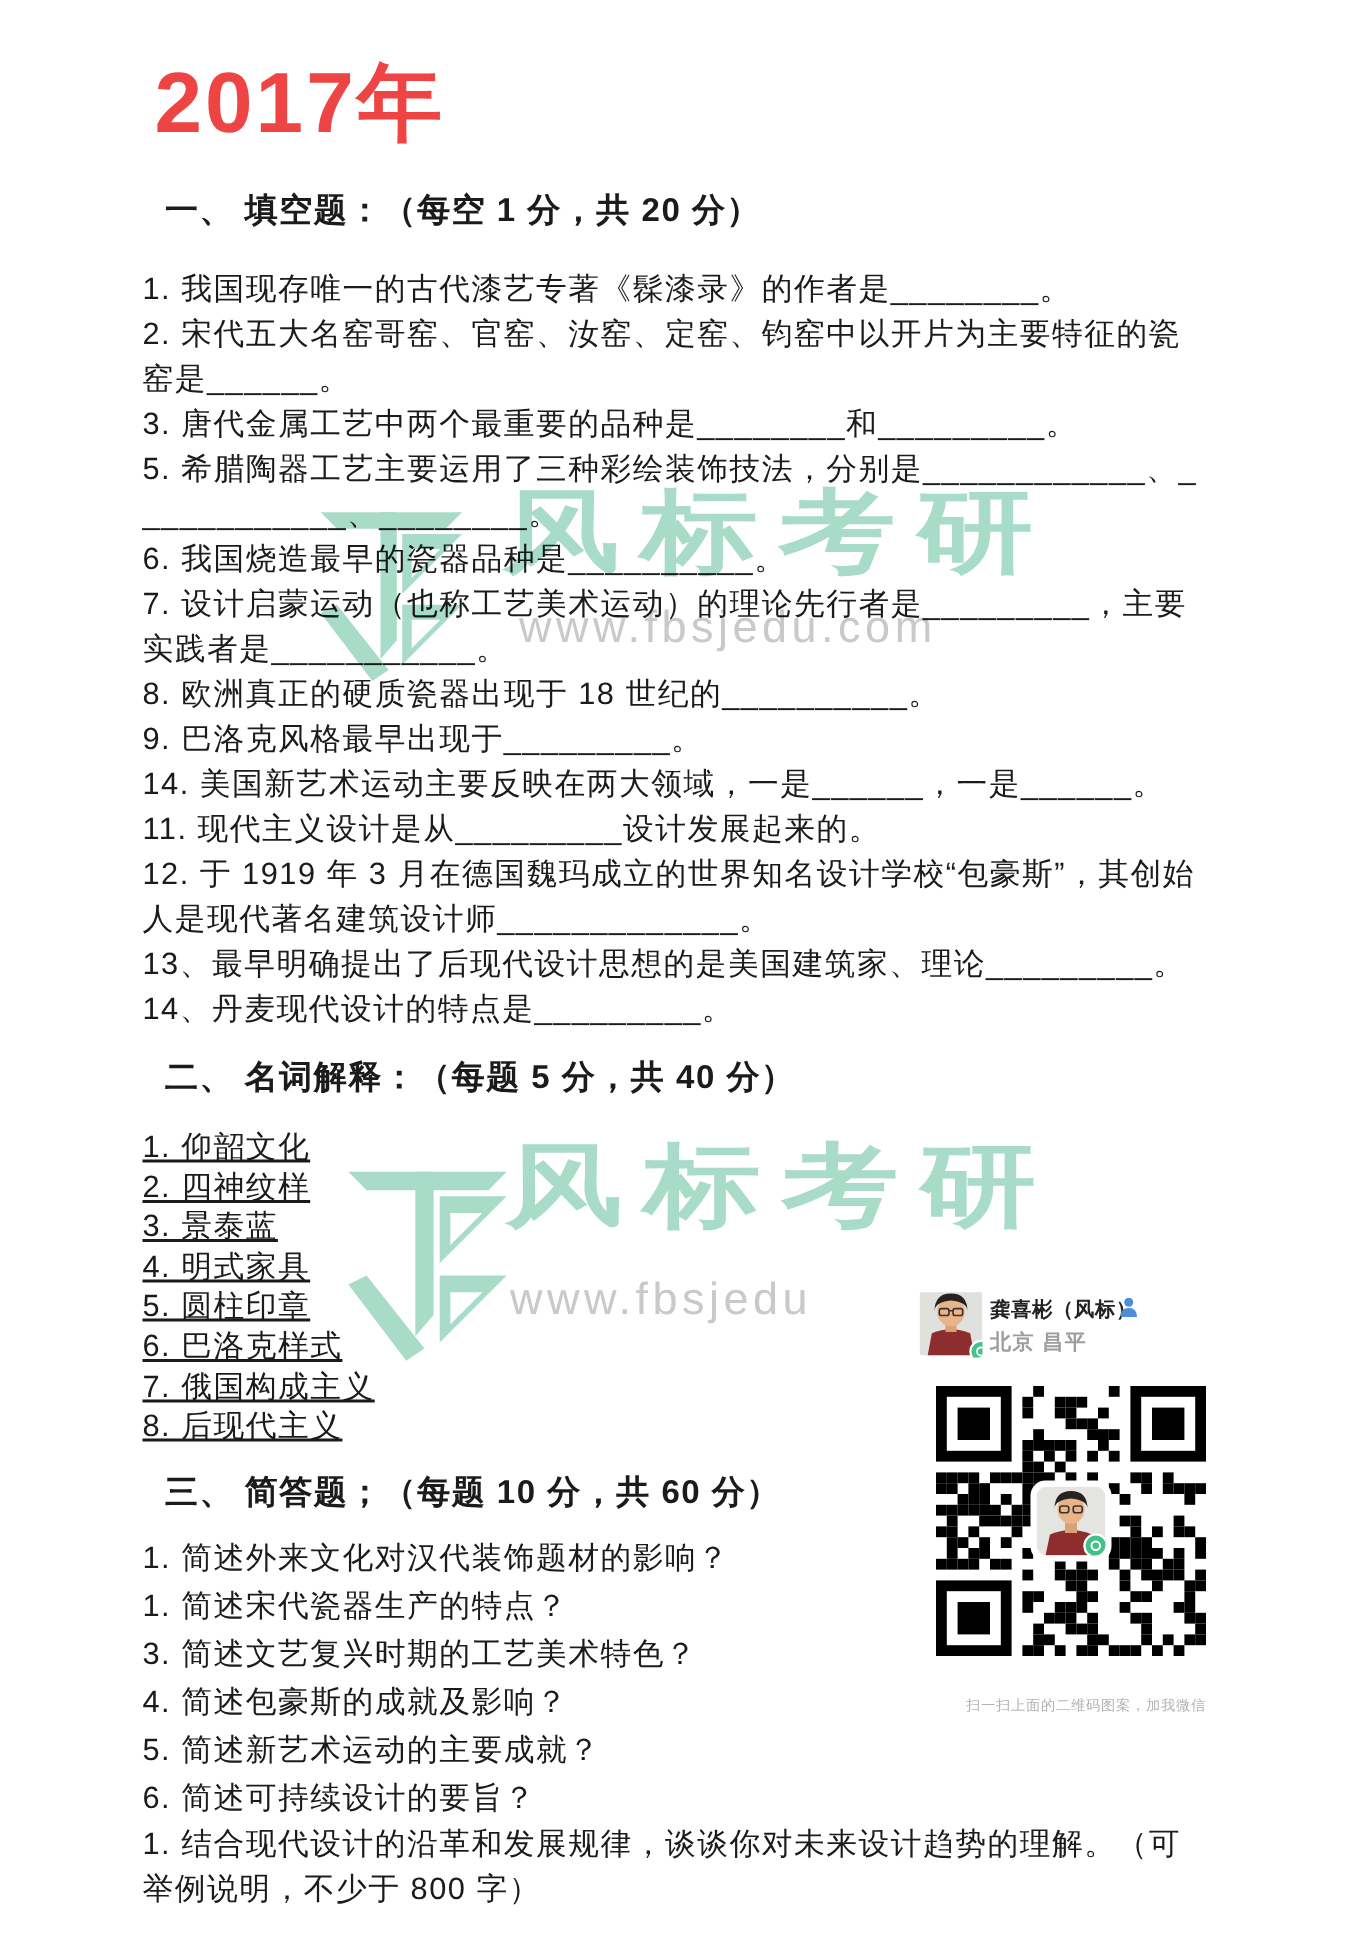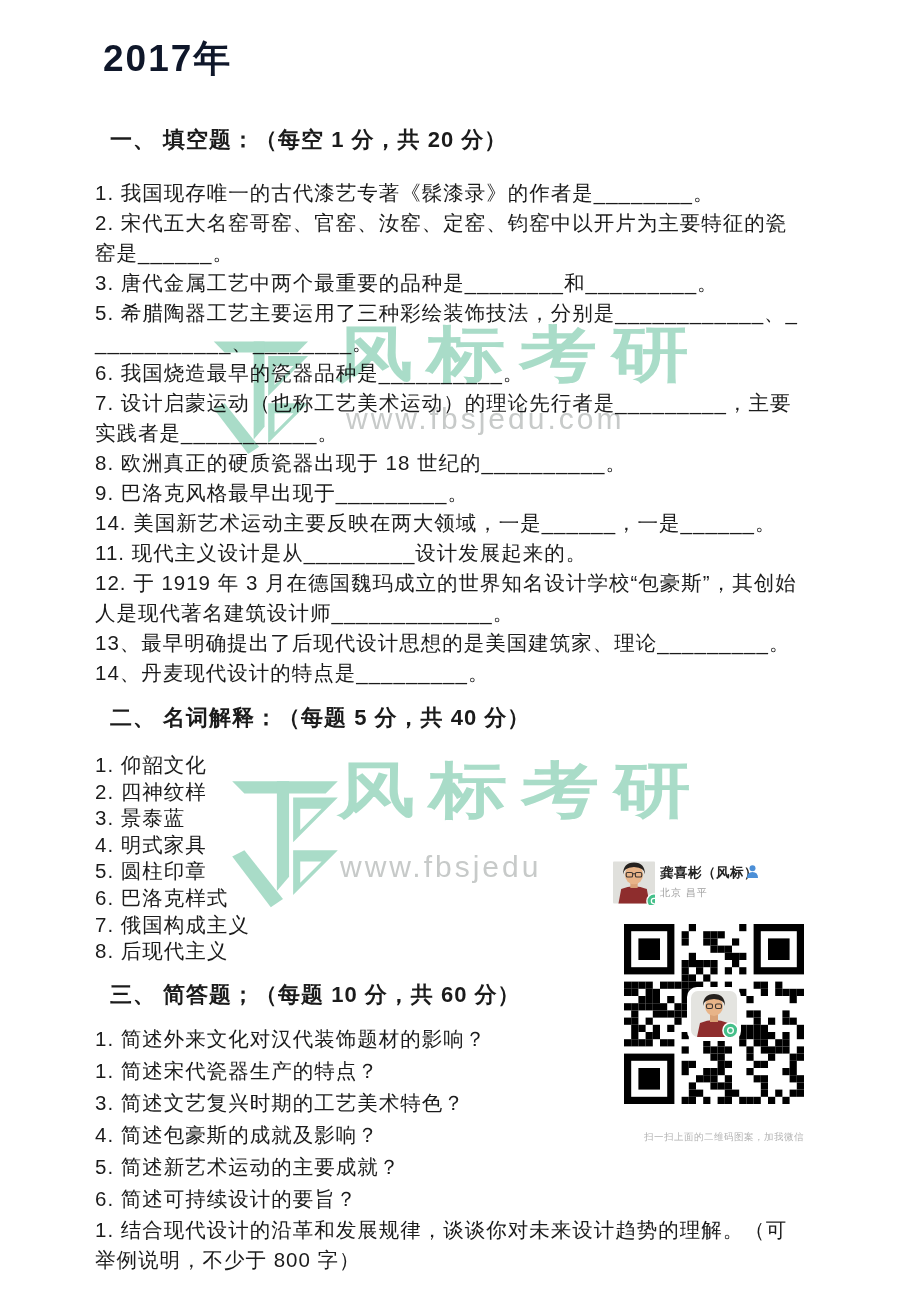--- a/index.html
+++ b/index.html
@@ -1,46 +1,46 @@
 <!DOCTYPE html>
 <html><head>
 <meta charset="utf-8">
 <title>2017 exam scan</title>
 <style>
   html,body{margin:0;padding:0;background:#ffffff;}
   #screen{position:relative;width:900px;height:1300px;background:#ffffff;overflow:hidden;
           font-family:"Liberation Sans", sans-serif;color:#1b1b1b;}
 
   
-  .page-title{position:absolute;left:103px;top:40px;font-size:37px;font-weight:800;
-              letter-spacing:2px;line-height:1.05;color:#0f172a;}
+  .page-title{position:absolute;left:103px;top:40px;font-size:57px;font-weight:800;
+              letter-spacing:2px;line-height:1.05;color:#ef4444;}
   .paper{position:absolute;left:95px;top:110px;width:712px;}
   .h{margin:15px;font-size:22px;font-weight:600;letter-spacing:1px;line-height:30px;}
   #sec-fill-h{height:38px;}
   #sec-terms-h{height:34px;}
   #sec-short-h{height:28px;}
   #sec-essay-h{height:30px;}
   .q{margin:0;font-size:20.5px;line-height:30px;letter-spacing:1px;word-break:break-all;}
-  .terms .q{line-height:26.6px;}
+  .terms .q{line-height:26.6px;text-decoration:underline;}
   .short .q{line-height:32px;}
 
   
   .wm{position:absolute;mix-blend-mode:multiply;pointer-events:none;}
   .wm-brand{font-weight:700;color:#a9dcc8;font-size:78px;letter-spacing:14px;
             transform:scaleY(.78);transform-origin:0 0;white-space:nowrap;line-height:1;}
   .wm-url{color:#c7cac9;font-size:30px;letter-spacing:3px;font-weight:400;white-space:nowrap;line-height:1;}
 
   
   .card{position:absolute;left:608px;top:855px;width:200px;height:58px;background:#ffffff;}
   .avatar{position:absolute;left:5px;top:5px;width:42px;height:45px;border-radius:3px;overflow:hidden;}
   .avatar-badge{position:absolute;left:33px;top:33px;width:16px;height:16px;}
   .contact-name{position:absolute;left:52px;top:9px;font-size:13.5px;font-weight:700;color:#222;
                 letter-spacing:.5px;white-space:nowrap;}
   .gender-icon{position:absolute;left:139px;top:10px;width:11px;height:13px;}
-  .contact-loc{position:absolute;left:52px;top:31px;font-size:10px;color:#9d9d9d;letter-spacing:1px;}
+  .contact-loc{position:absolute;left:52px;top:31px;font-size:14px;color:#9d9d9d;letter-spacing:1px;font-weight:bold;}
 
   
   .qr-wrap{position:absolute;left:624px;top:924px;width:180px;height:180px;background:#fff;}
   .qr-center{position:absolute;left:63px;top:63px;width:54px;height:54px;background:#fff;
              border-radius:10px;display:flex;align-items:center;justify-content:center;}
   .qr-center .inner{position:relative;width:46px;height:46px;border-radius:7px;overflow:hidden;}
   .qr-badge{position:absolute;right:-2px;bottom:-2px;width:17px;height:17px;}
   .qr-caption{position:absolute;left:624px;top:1131px;width:180px;text-align:right;
               font-size:9.5px;color:#b3b3b3;letter-spacing:.5px;white-space:nowrap;}
 </style>

